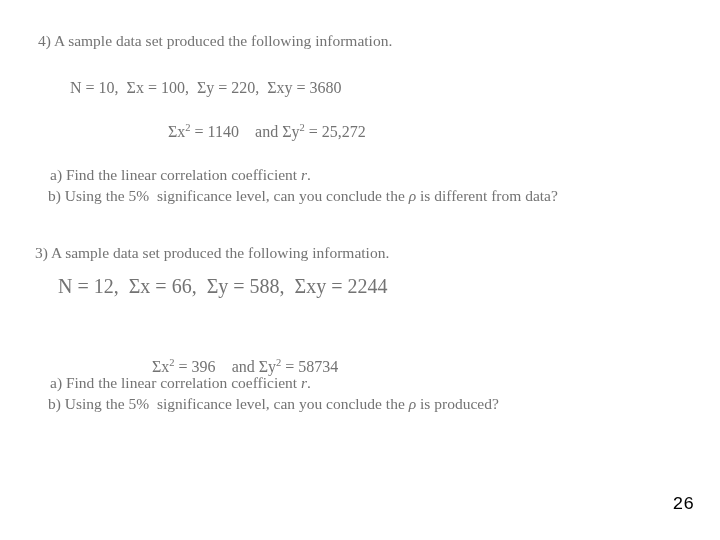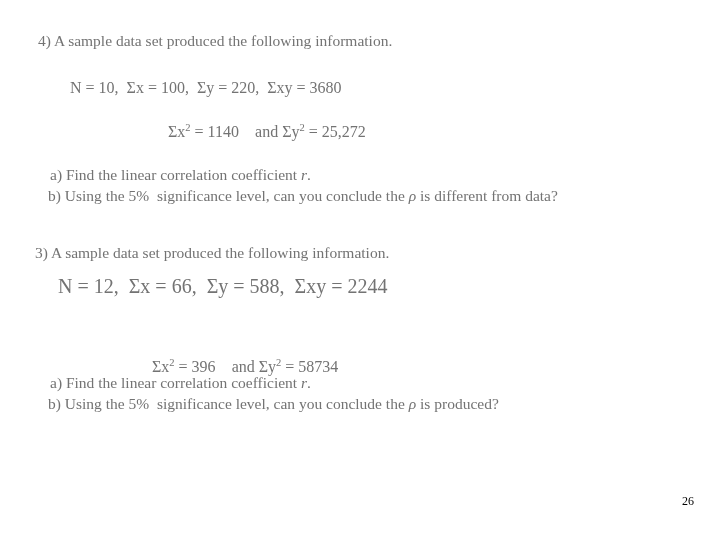--- a/index.html
+++ b/index.html
@@ -89,22 +89,22 @@
   .sup {
     font-size: 0.66em;
     vertical-align: super;
     line-height: 0;
   }
   
   .page-number {
     position: absolute;
     right: 26px;
     top: 494px;
-    font-size: 12px;
-    font-family: Liberation Serif, serif;
+    font-size: 18px;
+    font-family: Liberation Mono, monospace;
     color: #000000;
   }
 </style>
 </head>
 <body>
 
 <div class="slide">
 
   <div class="line q4-prompt">4) A sample data set produced the following information.</div>
 

